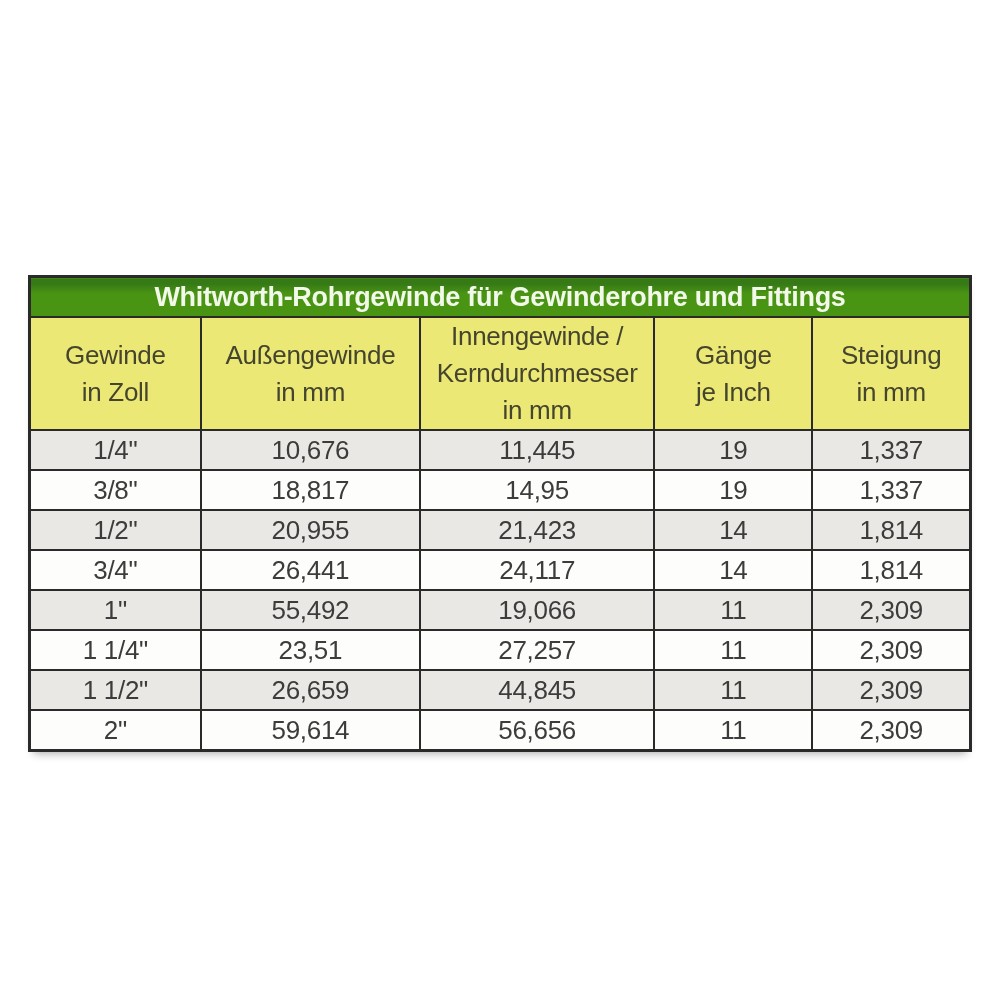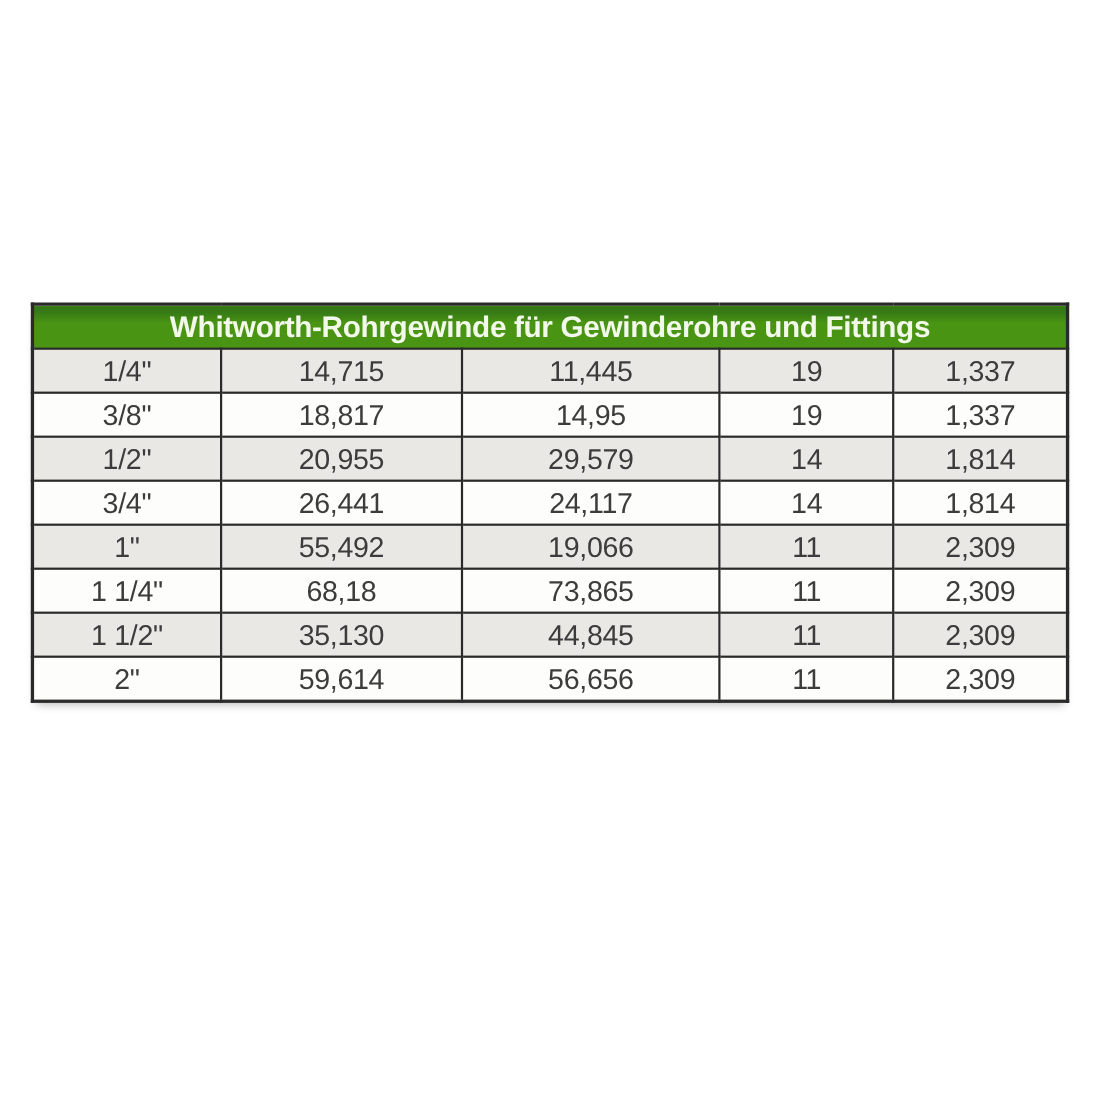--- a/index.html
+++ b/index.html
@@ -77,67 +77,74 @@
       <col class="c1">
         <col class="c2">
         <col class="c3">
         <col class="c4">
         <col class="c5">
     </colgroup>
     <thead>
       <tr class="title-row">
         <th colspan="5">Whitworth-Rohrgewinde für Gewinderohre und Fittings</th>
       </tr>
+      <tr class="header-row" id="header-row">
+          <th>Gewinde<br>in Zoll</th>
+          <th>Außengewinde<br>in mm</th>
+          <th>Innengewinde /<br>Kerndurchmesser<br>in mm</th>
+          <th>Gänge<br>je Inch</th>
+          <th>Steigung<br>in mm</th>
+        </tr>
     </thead>
     <tbody id="table-body">
         <tr class="even">
           <td>1/4"</td>
-          <td>14,715</td>
+          <td>10,676</td>
           <td>11,445</td>
           <td>19</td>
           <td>1,337</td>
         </tr>
         <tr class="odd">
           <td>3/8"</td>
           <td>18,817</td>
           <td>14,95</td>
           <td>19</td>
           <td>1,337</td>
         </tr>
         <tr class="even">
           <td>1/2"</td>
           <td>20,955</td>
-          <td>29,579</td>
+          <td>21,423</td>
           <td>14</td>
           <td>1,814</td>
         </tr>
         <tr class="odd">
           <td>3/4"</td>
           <td>26,441</td>
           <td>24,117</td>
           <td>14</td>
           <td>1,814</td>
         </tr>
         <tr class="even">
           <td>1"</td>
           <td>55,492</td>
           <td>19,066</td>
           <td>11</td>
           <td>2,309</td>
         </tr>
         <tr class="odd">
           <td>1 1/4"</td>
-          <td>68,18</td>
-          <td>73,865</td>
+          <td>23,51</td>
+          <td>27,257</td>
           <td>11</td>
           <td>2,309</td>
         </tr>
         <tr class="even">
           <td>1 1/2"</td>
-          <td>35,130</td>
+          <td>26,659</td>
           <td>44,845</td>
           <td>11</td>
           <td>2,309</td>
         </tr>
         <tr class="odd">
           <td>2"</td>
           <td>59,614</td>
           <td>56,656</td>
           <td>11</td>
           <td>2,309</td>

